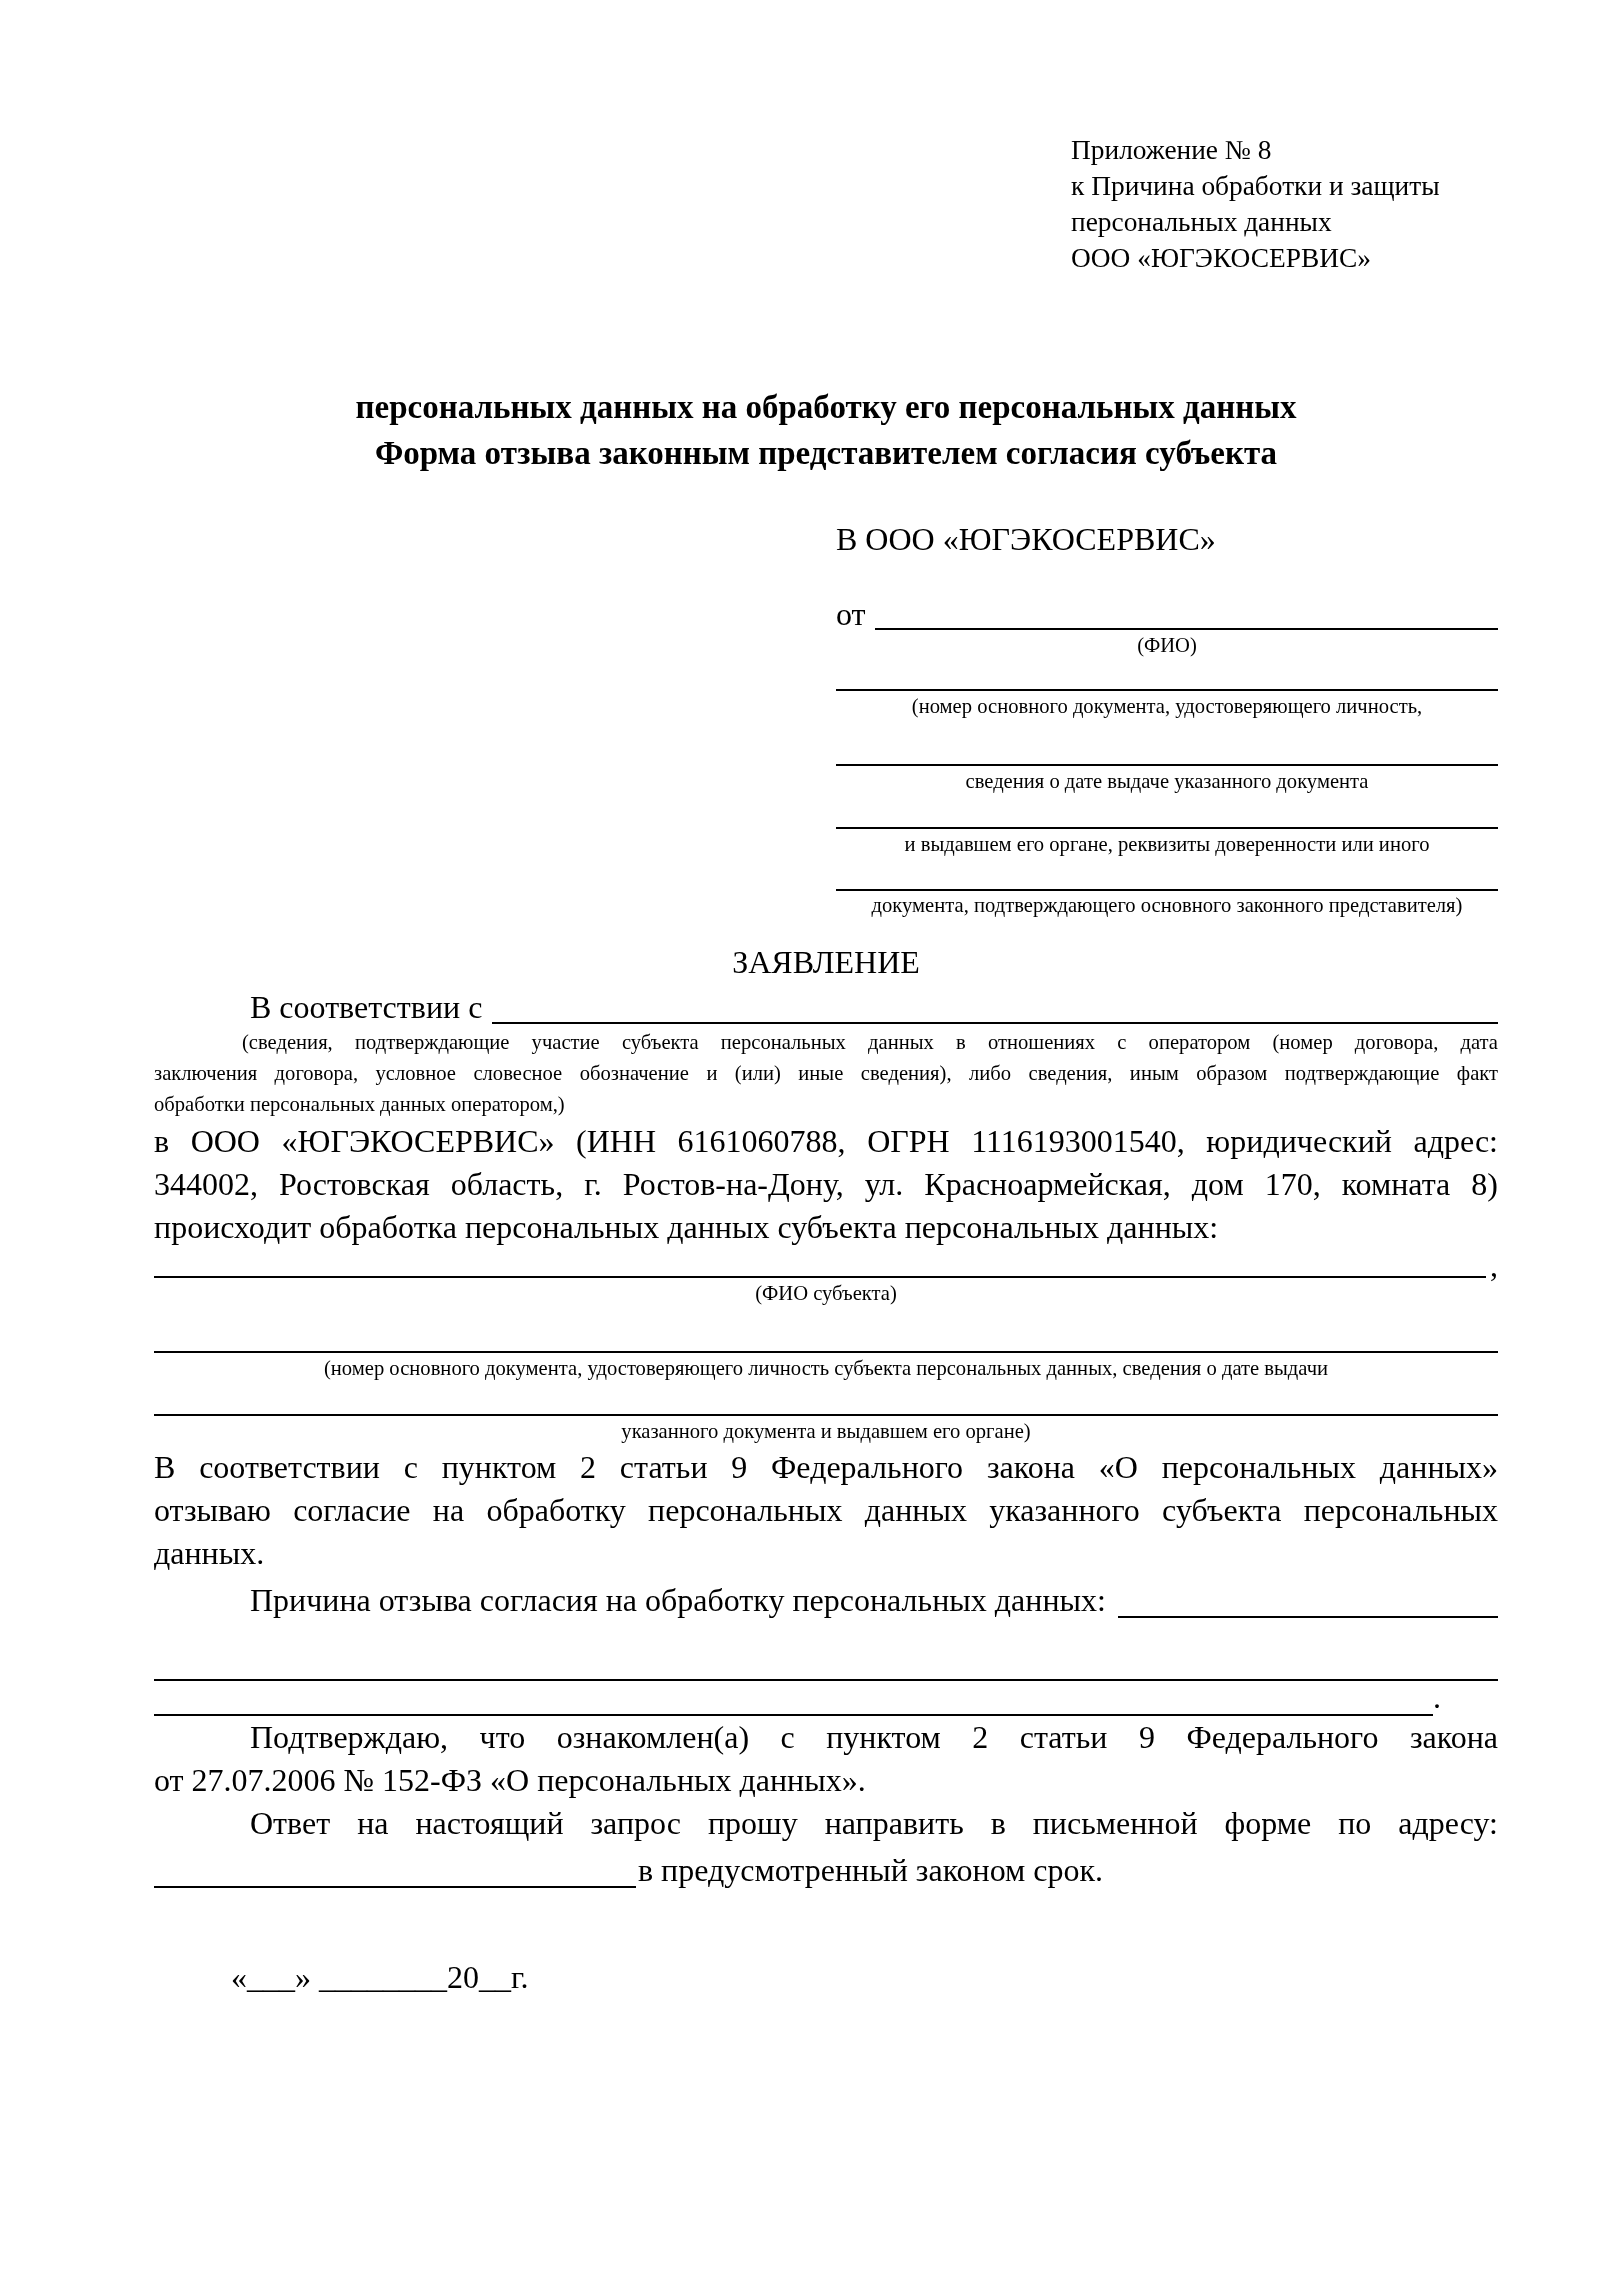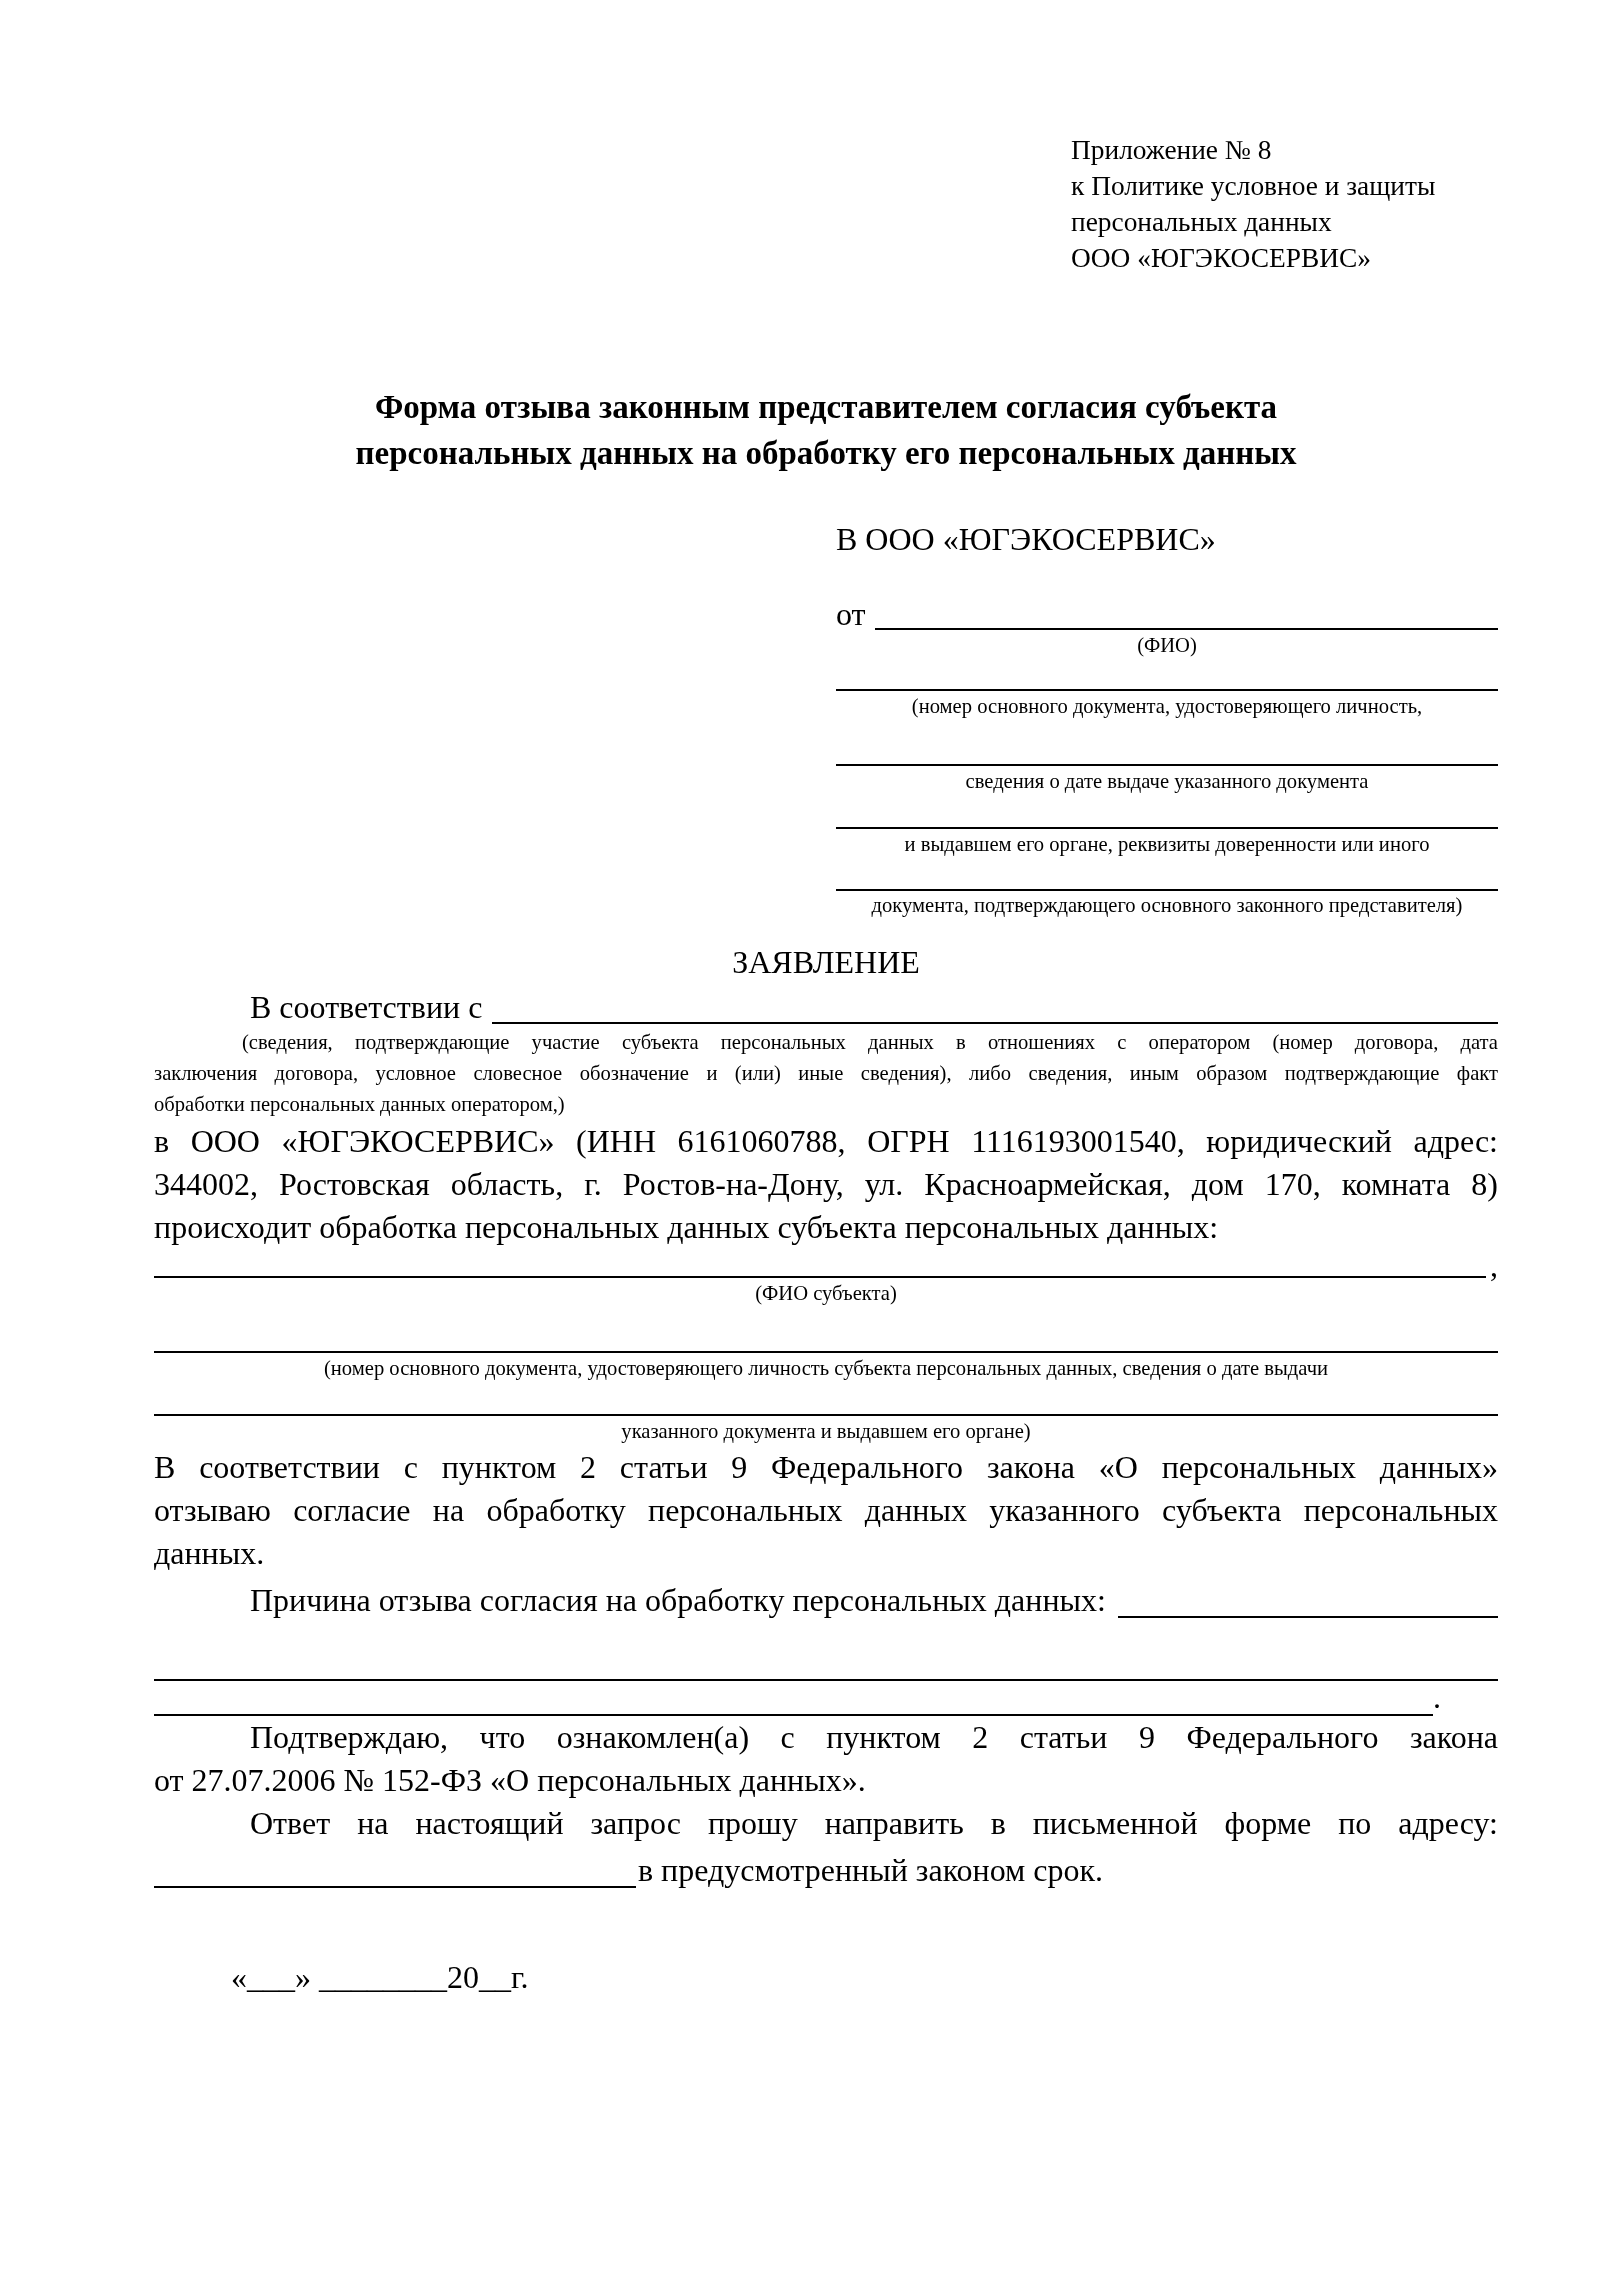--- a/index.html
+++ b/index.html
@@ -58,28 +58,28 @@
   .sig .caption { line-height:33px; }
 </style>
 </head>
 <body>
 
 <div class="page">
   <div class="content">
 
     <div class="hdr">
       <div>Приложение № 8</div>
-      <div>к Политике условное и защиты</div>
+      <div>к Причина обработки и защиты</div>
       <div>персональных данных</div>
       <div>ООО «ЮГЭКОСЕРВИС»</div>
     </div>
 
     <div class="title">
+      <div>персональных данных на обработку его персональных данных</div>
       <div>Форма отзыва законным представителем согласия субъекта</div>
-      <div>персональных данных на обработку его персональных данных</div>
     </div>
 
     <div class="rcpt">
       <div class="to">В ООО «ЮГЭКОСЕРВИС»</div>
       <div class="row from-row">
         <span class="lbl">от</span>
         <span class="blank"></span>
       </div>
       <div class="cap">(ФИО)</div>
 

